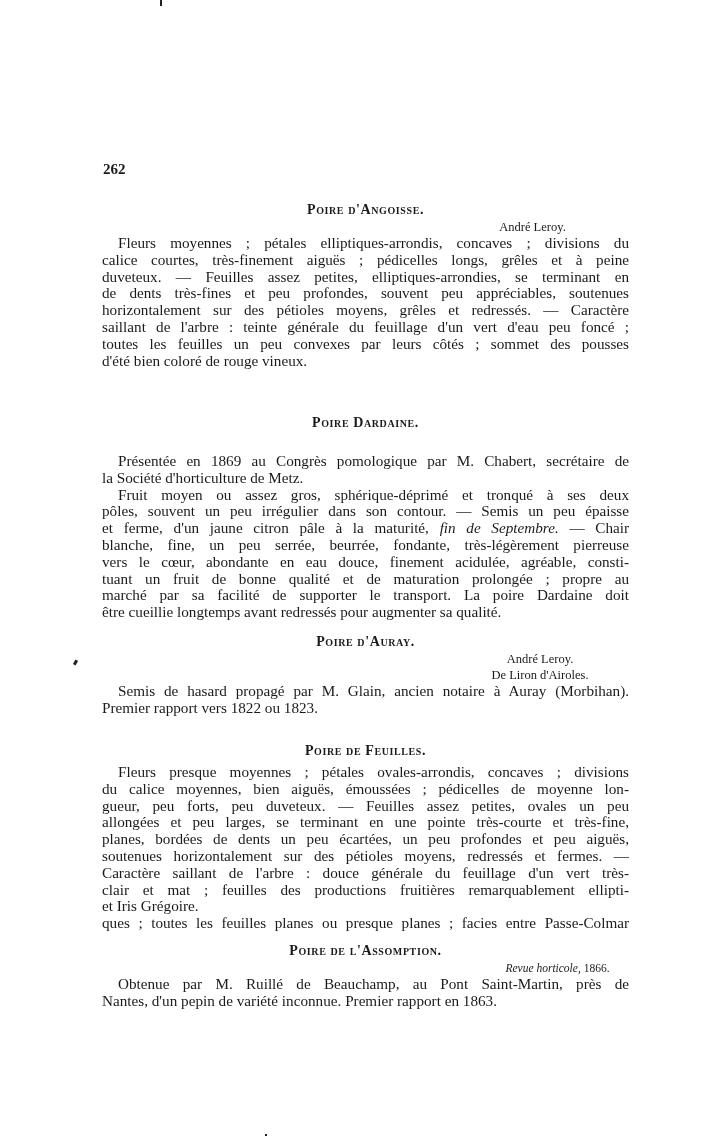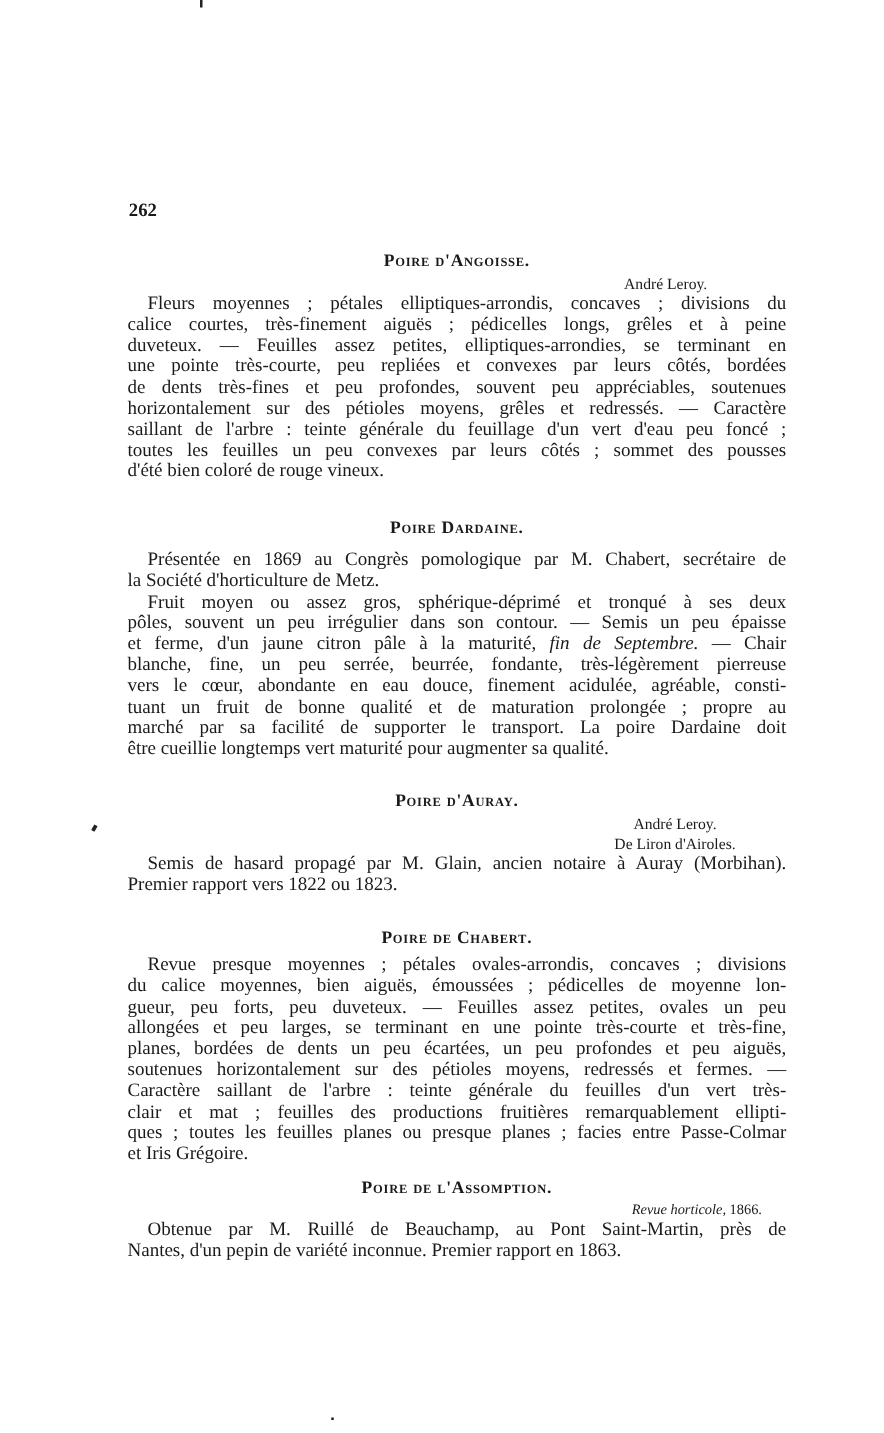--- a/index.html
+++ b/index.html
@@ -28,70 +28,69 @@
     <span class="page-number">262</span>
   </div>
 
   <section class="entry" style="top:201px;">
     <h2 class="heading">Poire d'Angoisse.</h2>
     <div class="authority">André Leroy.</div>
     <p class="para">
       <span class="line indent">Fleurs moyennes ; pétales elliptiques-arrondis, concaves ; divisions du</span>
       <span class="line">calice courtes, très-finement aiguës ; pédicelles longs, grêles et à peine</span>
       <span class="line">duveteux. — Feuilles assez petites, elliptiques-arrondies, se terminant en</span>
-      <span class="line">une pointe très-courte, peu repliées et convexes par leurs côtés, bordées</span>
       <span class="line">de dents très-fines et peu profondes, souvent peu appréciables, soutenues</span>
       <span class="line">horizontalement sur des pétioles moyens, grêles et redressés. — Caractère</span>
       <span class="line">saillant de l'arbre : teinte générale du feuillage d'un vert d'eau peu foncé ;</span>
       <span class="line">toutes les feuilles un peu convexes par leurs côtés ; sommet des pousses</span>
       <span class="line last">d'été bien coloré de rouge vineux.</span>
     </p>
   </section>
 
   <section class="entry" style="top:414px;">
-    <h2 class="heading" style="margin-bottom:8px;">Poire Dardaine.</h2>
+    <h2 class="heading" style="margin-bottom:21px;">Poire Dardaine.</h2>
     <p class="para">
       <span class="line indent">Présentée en 1869 au Congrès pomologique par M. Chabert, secrétaire de</span>
       <span class="line last">la Société d'horticulture de Metz.</span>
     </p>
     <p class="para">
       <span class="line indent">Fruit moyen ou assez gros, sphérique-déprimé et tronqué à ses deux</span>
       <span class="line">pôles, souvent un peu irrégulier dans son contour. — Semis un peu épaisse</span>
       <span class="line"><span>et ferme, d'un jaune citron pâle à la maturité,</span> <span class="it">fin de Septembre.</span><span> — Chair</span></span>
       <span class="line">blanche, fine, un peu serrée, beurrée, fondante, très-légèrement pierreuse</span>
       <span class="line">vers le cœur, abondante en eau douce, finement acidulée, agréable, consti-</span>
       <span class="line">tuant un fruit de bonne qualité et de maturation prolongée ; propre au</span>
       <span class="line">marché par sa facilité de supporter le transport. La poire Dardaine doit</span>
-      <span class="line last">être cueillie longtemps vert maturité pour augmenter sa qualité.</span>
+      <span class="line last">être cueillie longtemps avant redressés pour augmenter sa qualité.</span>
     </p>
   </section>
 
   <section class="entry" style="top:633px;">
     <h2 class="heading">Poire d'Auray.</h2>
     <div class="authority" style="padding-left:349px;">André Leroy.</div>
     <div class="authority" style="padding-left:349px;">De Liron d'Airoles.</div>
     <p class="para">
       <span class="line indent">Semis de hasard propagé par M. Glain, ancien notaire à Auray (Morbihan).</span>
       <span class="line last">Premier rapport vers 1822 ou 1823.</span>
     </p>
   </section>
 
   <section class="entry" style="top:742px;">
-    <h2 class="heading" style="margin-bottom:4px;">Poire de Chabert.</h2>
+    <h2 class="heading" style="margin-bottom:4px;">Poire de Feuilles.</h2>
     <p class="para">
-      <span class="line indent">Revue presque moyennes ; pétales ovales-arrondis, concaves ; divisions</span>
+      <span class="line indent">Fleurs presque moyennes ; pétales ovales-arrondis, concaves ; divisions</span>
       <span class="line">du calice moyennes, bien aiguës, émoussées ; pédicelles de moyenne lon-</span>
       <span class="line">gueur, peu forts, peu duveteux. — Feuilles assez petites, ovales un peu</span>
       <span class="line">allongées et peu larges, se terminant en une pointe très-courte et très-fine,</span>
       <span class="line">planes, bordées de dents un peu écartées, un peu profondes et peu aiguës,</span>
       <span class="line">soutenues horizontalement sur des pétioles moyens, redressés et fermes. —</span>
-      <span class="line">Caractère saillant de l'arbre : teinte générale du feuilles d'un vert très-</span>
+      <span class="line">Caractère saillant de l'arbre : douce générale du feuillage d'un vert très-</span>
       <span class="line">clair et mat ; feuilles des productions fruitières remarquablement ellipti-</span>
+      <span class="line last">et Iris Grégoire.</span>
       <span class="line">ques ; toutes les feuilles planes ou presque planes ; facies entre Passe-Colmar</span>
-      <span class="line last">et Iris Grégoire.</span>
     </p>
   </section>
 
   <section class="entry" style="top:942px;">
     <h2 class="heading">Poire de l'Assomption.</h2>
     <div class="authority" style="padding-left:384px; font-size:11.5px;"><span class="it">Revue horticole,</span><span> 1866.</span></div>
     <p class="para">
       <span class="line indent">Obtenue par M. Ruillé de Beauchamp, au Pont Saint-Martin, près de</span>
       <span class="line last">Nantes, d'un pepin de variété inconnue. Premier rapport en 1863.</span>
     </p>

